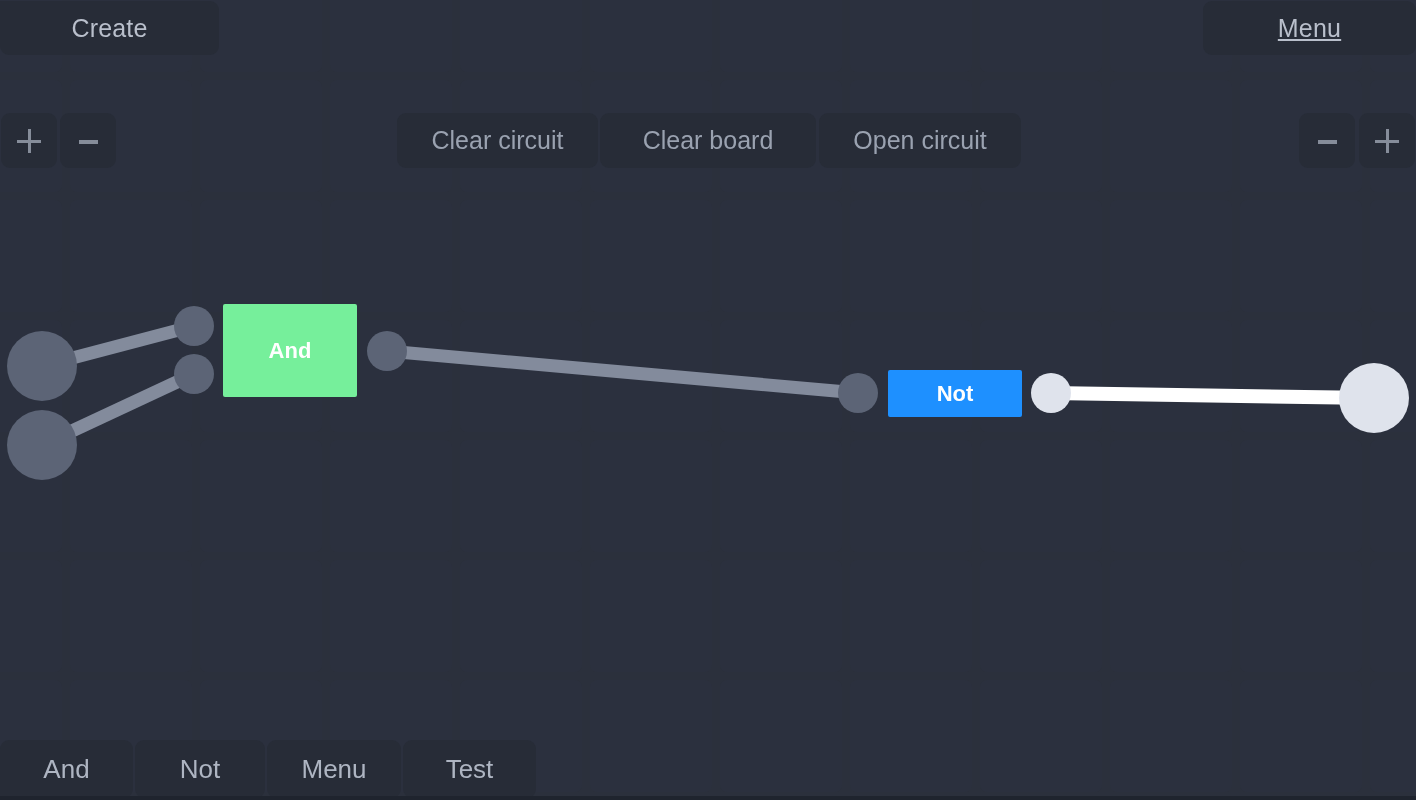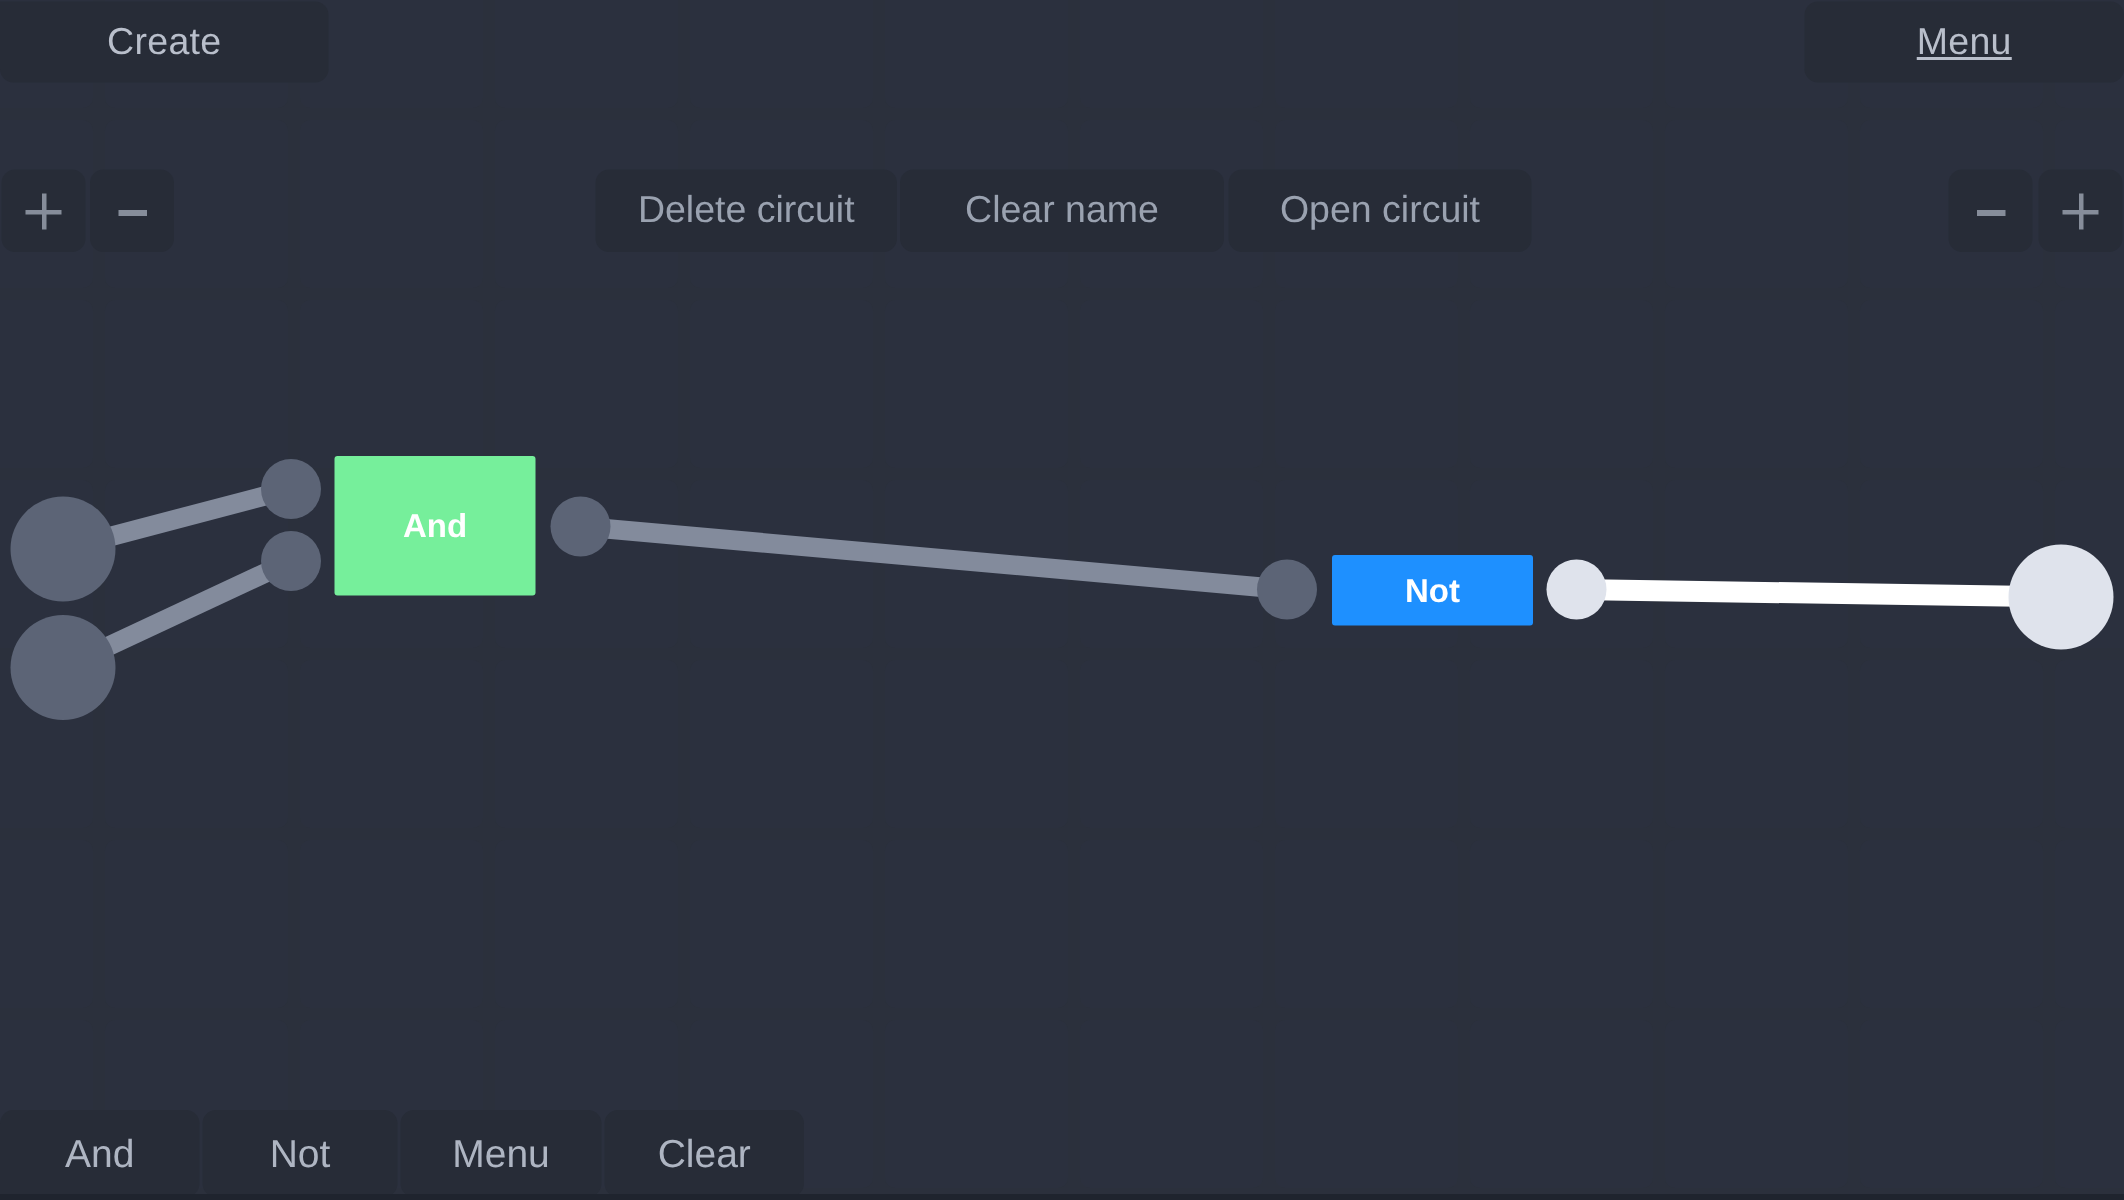--- a/index.html
+++ b/index.html
@@ -325,22 +325,22 @@
   </div>
 
   <div class="topbar" id="topbar-row2">
     <button class="sm-btn" id="zoom-in-left">
       <span class="glyph-plus"></span>
     </button>
     <button class="sm-btn" id="zoom-out-left">
       <span class="glyph-minus"></span>
     </button>
 
-    <button class="row2-btn" id="delete-circuit-button">Delete circuit</button>
-    <button class="row2-btn" id="clear-board-button">Clear name</button>
+    <button class="row2-btn" id="delete-circuit-button">Clear circuit</button>
+    <button class="row2-btn" id="clear-board-button">Clear board</button>
     <button class="row2-btn" id="open-circuit-button">Open circuit</button>
 
     <button class="sm-btn" id="zoom-out-right">
       <span class="glyph-minus"></span>
     </button>
     <button class="sm-btn" id="zoom-in-right">
       <span class="glyph-plus"></span>
     </button>
   </div>
 
@@ -364,17 +364,17 @@
     <div id="gate-layer">
         <div class="gate" style="left: 223px; top: 192px; width: 134px; height: 93px; background: rgb(118, 239, 155);">And</div>
         <div class="gate" style="left: 888px; top: 258px; width: 134px; height: 47px; background: rgb(30, 144, 255);">Not</div>
       </div>
   </div>
 
   <div id="bottom-bar">
     <button class="palette-btn" id="palette-and">And</button>
     <button class="palette-btn" id="palette-not">Not</button>
     <button class="palette-btn" id="palette-nand">Menu</button>
-    <button class="palette-btn" id="palette-test">Clear</button>
+    <button class="palette-btn" id="palette-test">Test</button>
   </div>
 
   <div id="bottom-edge"></div>
 </div>
 
 </body></html>

